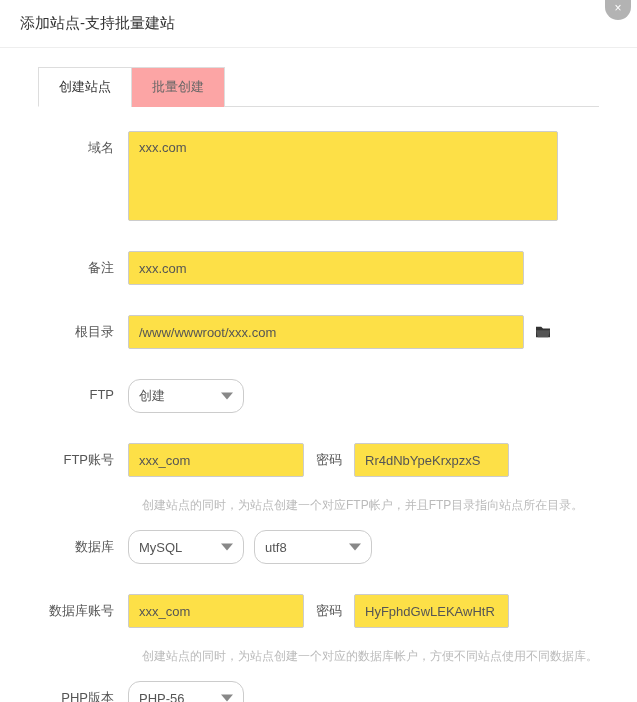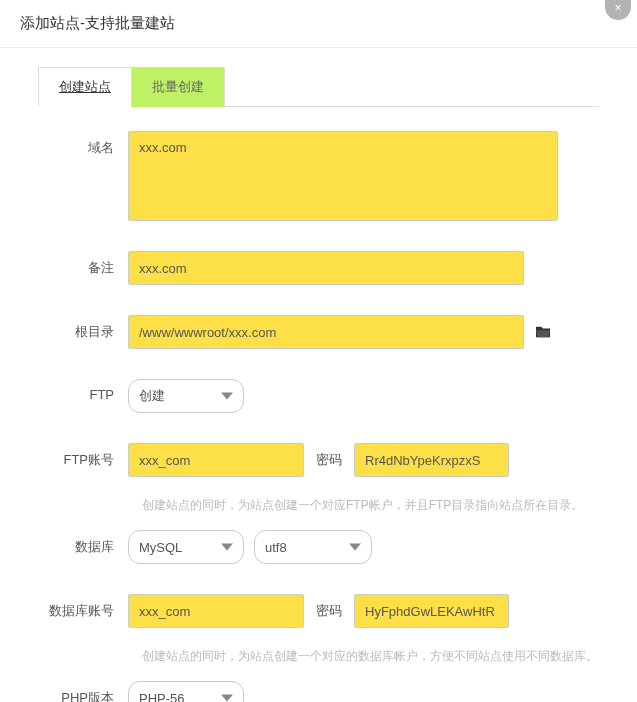--- a/index.html
+++ b/index.html
@@ -36,32 +36,31 @@
 .tabs {
   display: flex;
   border-bottom: 1px solid #ddd;
   margin-bottom: 24px;
 }
 .tab {
   padding: 10px 20px;
   font-size: 13px;
   color: #666;
   cursor: pointer;
-  background: #bef264;
+  background: #fca5a5;
   border: 1px solid #ddd;
   border-bottom: none;
   margin-right: -1px;
   position: relative;
   top: 1px;
 }
 .tab.active {
   background: #fff;
   color: #333;
   border-bottom: 1px solid #fff;
-  text-decoration: underline;
 }
 .form-row {
   display: flex;
   align-items: flex-start;
   margin-bottom: 30px;
 }
 .form-row.tight { margin-bottom: 22px; }
 .label {
   width: 90px;
   text-align: right;

